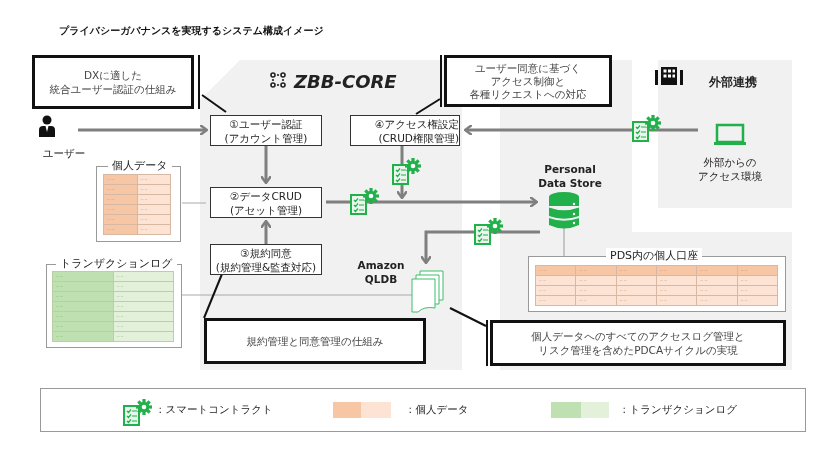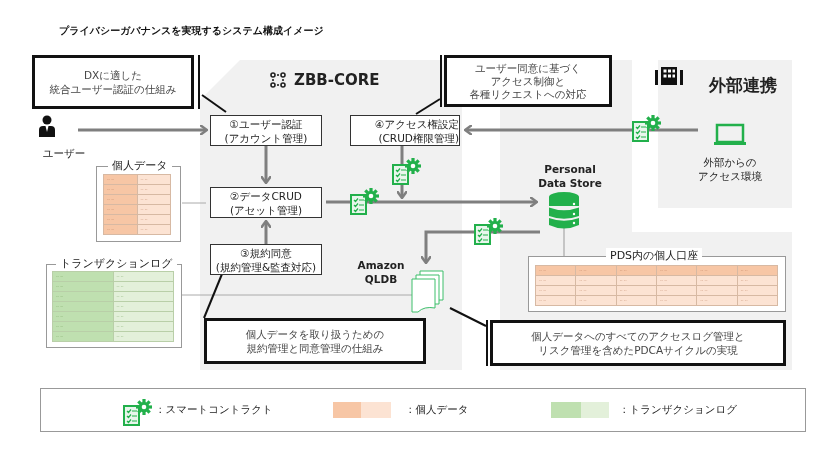--- a/index.html
+++ b/index.html
@@ -71,21 +71,20 @@
 <div class="abs" style="left:198px;top:55px;width:2px;height:54px;background:#111;"></div>
 
 <div class="callout" style="left:444px;top:55px;width:168px;height:52px;flex-direction:column;line-height:13px;">
   <div>ユーザー同意に基づく</div>
   <div>アクセス制御と</div>
   <div>各種リクエストへの対応</div>
 </div>
 <div class="abs" style="left:440px;top:55px;width:2px;height:52px;background:#111;"></div>
 
 <div class="callout" style="left:204px;top:318px;width:222px;height:46px;flex-direction:column;">
-  <div>個人データを取り扱うための</div>
   <div>規約管理と同意管理の仕組み</div>
 </div>
 
 <div class="callout" style="left:490px;top:320px;width:296px;height:46px;flex-direction:column;">
   <div>個人データへのすべてのアクセスログ管理と</div>
   <div>リスク管理を含めたPDCAサイクルの実現</div>
 </div>
 <div class="abs" style="left:486px;top:320px;width:2px;height:46px;background:#111;"></div>
 
 <div class="abs" style="left:270px;top:72px;width:16px;height:16px;">
@@ -93,36 +92,36 @@
     <circle cx="3" cy="3" r="2" fill="none" stroke="#222" stroke-width="1.6"></circle>
     <circle cx="13" cy="3" r="2" fill="none" stroke="#222" stroke-width="1.6"></circle>
     <circle cx="3" cy="13" r="2" fill="none" stroke="#222" stroke-width="1.6"></circle>
     <circle cx="13" cy="13" r="2" fill="none" stroke="#222" stroke-width="1.6"></circle>
     <rect x="7" y="2.2" width="2" height="1.6" fill="#222"></rect>
     <rect x="7" y="12.2" width="2" height="1.6" fill="#222"></rect>
     <rect x="2.2" y="7" width="1.6" height="2" fill="#222"></rect>
     <rect x="12.2" y="7" width="1.6" height="2" fill="#222"></rect>
   </svg>
 </div>
-<div class="abs bold" style="left:294px;top:71px;font-size:15px;color:#222;">ZBB-CORE</div>
+<div class="abs bold" style="left:294px;top:71px;font-size:18px;color:#222;font-style:italic;">ZBB-CORE</div>
 
 <div class="abs" style="left:655px;top:66px;width:30px;height:20px;">
   <svg width="30" height="20" viewBox="0 0 30 20">
     <rect x="0" y="4" width="3" height="15" fill="#111"></rect>
     <rect x="6" y="1" width="16" height="18" fill="#111"></rect>
     <rect x="8.5" y="3.5" width="3" height="3" fill="#fff"></rect>
       <rect x="13" y="3.5" width="3" height="3" fill="#fff"></rect>
       <rect x="17.5" y="3.5" width="2.5" height="3" fill="#fff"></rect>
     <rect x="8.5" y="8.5" width="3" height="3" fill="#fff"></rect>
       <rect x="13" y="8.5" width="3" height="3" fill="#fff"></rect>
       <rect x="17.5" y="8.5" width="2.5" height="3" fill="#fff"></rect>
     <rect x="25" y="4" width="3" height="15" fill="#111"></rect>
   </svg>
 </div>
-<div class="abs bold" style="left:709px;top:74px;font-size:17px;color:#222;">外部連携</div>
+<div class="abs bold" style="left:709px;top:74px;font-size:12px;color:#222;">外部連携</div>
 
 <div class="abs" style="left:713px;top:123px;width:34px;height:24px;">
   <svg width="34" height="24" viewBox="0 0 34 24">
     <rect x="4" y="2" width="26" height="17" fill="none" stroke="#22b04b" stroke-width="2.5"></rect>
     <rect x="1" y="19" width="32" height="3" fill="#22b04b"></rect>
   </svg>
 </div>
 <div class="lbl" style="left:690px;top:155px;width:80px;">
   <div>外部からの</div>
   <div>アクセス環境</div>

